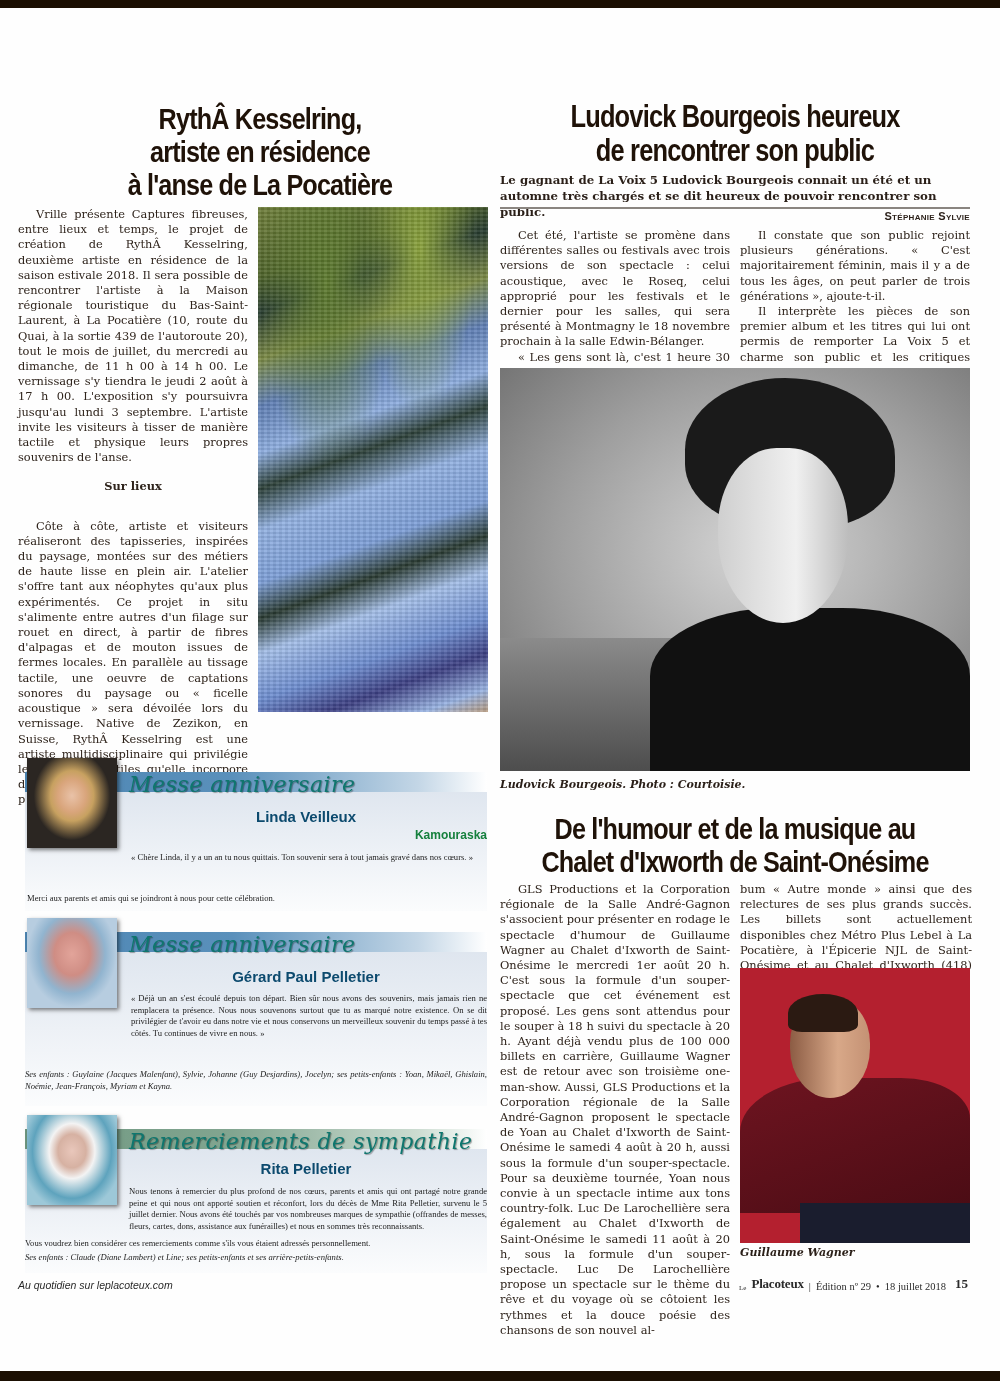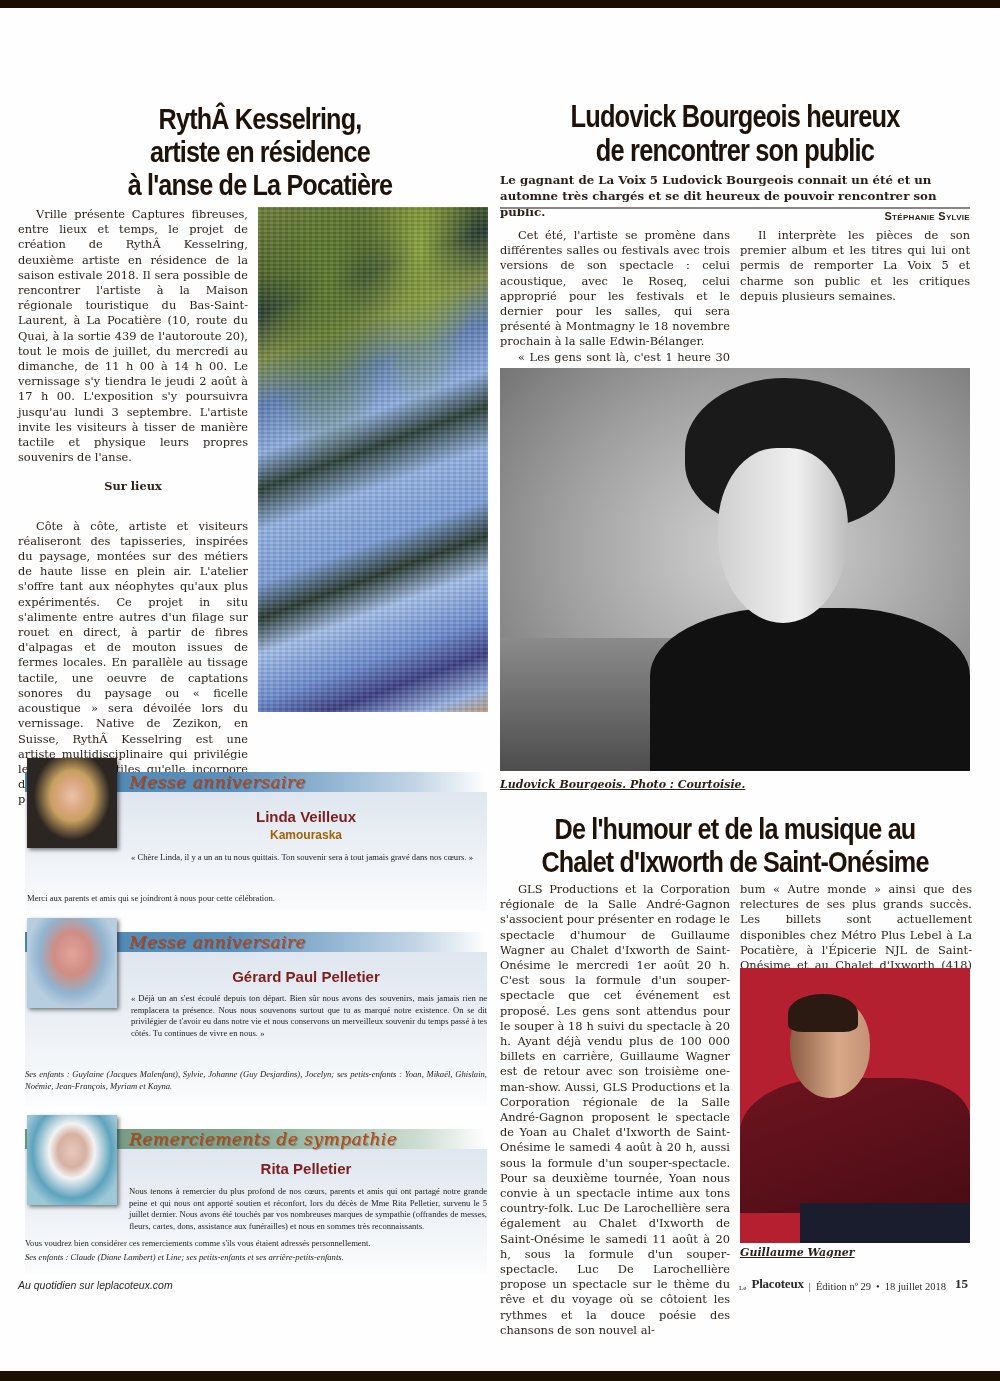--- a/index.html
+++ b/index.html
@@ -33,44 +33,44 @@
   .byline { position: absolute; left: 700px; top: 210px; width: 270px; text-align: right; font-family: "Liberation Sans", sans-serif; font-weight: bold; font-size: 11px; font-variant: small-caps; letter-spacing: 0.3px; color: #2a1f18; }
   .art2a { left: 500px; top: 228px; width: 230px; }
   .art2b { left: 740px; top: 228px; width: 230px; }
 
   .photo-lb { position: absolute; left: 500px; top: 368px; width: 470px; height: 403px; overflow: hidden;
      background: radial-gradient(ellipse at 55% 45%, #d6d6d6 0, #9e9e9e 55%, #6b6b6b 100%); }
   .photo-lb .hair { position: absolute; left: 185px; top: 10px; width: 210px; height: 150px; border-radius: 50% 55% 40% 45%; background: #1a1a1a; }
   .photo-lb .face { position: absolute; left: 218px; top: 80px; width: 130px; height: 175px; border-radius: 45% 45% 50% 50%; background: linear-gradient(90deg, #cfcfcf, #f0f0f0 60%, #bdbdbd); }
   .photo-lb .coat { position: absolute; left: 150px; top: 240px; width: 320px; height: 170px; border-radius: 40% 40% 0 0; background: #111; }
   .photo-lb .city { position: absolute; left: 0; top: 270px; width: 200px; height: 133px; background: linear-gradient(180deg, #8b8b8b, #4d4d4d); }
-  .caption { position: absolute; font-style: italic; font-weight: bold; font-size: 11px; color: #2a1f18; text-decoration: underline; }
+  .caption { position: absolute; font-style: italic; font-weight: bold; font-size: 11px; color: #2a1f18; }
   .cap1 { left: 500px; top: 778px; }
   .cap2 { left: 740px; top: 1246px; }
 
   .art3a { left: 500px; top: 882px; width: 230px; }
   .art3b { left: 740px; top: 882px; width: 232px; }
   .photo-gw { position: absolute; left: 740px; top: 968px; width: 230px; height: 275px; overflow: hidden; background: #b4202f; }
   .photo-gw .head { position: absolute; left: 50px; top: 30px; width: 80px; height: 100px; border-radius: 45% 45% 50% 50%; background: linear-gradient(90deg, #8c5c44, #d8a888 60%, #c49174); }
   .photo-gw .hairgw { position: absolute; left: 48px; top: 26px; width: 70px; height: 38px; border-radius: 50% 50% 20% 20%; background: #2b1a12; }
   .photo-gw .jacket { position: absolute; left: 0; top: 110px; width: 230px; height: 135px; border-radius: 40% 30% 0 0; background: linear-gradient(160deg, #6e1420, #4a0c14); }
   .photo-gw .pants { position: absolute; left: 60px; top: 235px; width: 170px; height: 40px; background: #1a1d2e; }
 
   .notice { position: absolute; left: 25px; width: 462px; }
   .notice .band { position: absolute; left: 0; top: 16px; width: 462px; height: 20px; }
   .notice .bg { position: absolute; left: 0; top: 36px; width: 462px; bottom: 0; background: linear-gradient(180deg, #dfe6ef 0%, #fbfcfd 100%); }
   .band.blue { background: linear-gradient(90deg, #4d86b3 0%, #5a90bb 45%, #c3d6e6 85%, #ffffff 100%); }
   .band.green { background: linear-gradient(90deg, #6f9881 0%, #82a590 45%, #ccdcd1 85%, #ffffff 100%); }
   .notice .pic { position: absolute; left: 2px; top: 2px; width: 90px; height: 90px; box-shadow: 2px 2px 4px rgba(0,0,0,0.5); }
   .pic.linda { background: radial-gradient(ellipse at 50% 42%, #e9c2a8 0, #d9a57c 22%, #c7a160 34%, #2b2622 60%); }
   .pic.gerard { background: radial-gradient(ellipse at 50% 40%, #e2a49a 0, #cf8d84 28%, #91b4cf 52%, #b7cde0 70%); }
   .pic.rita { background: radial-gradient(ellipse at 50% 40%, #e9c7bb 0, #d6b1a2 22%, #f3f3f3 36%, #5ea3bd 62%, #9dc8d8 80%); }
-  .notice .script { position: absolute; left: 104px; top: 16px; font-family: "DejaVu Serif", serif; font-style: italic; font-size: 17px; color: #c2410c; text-shadow: 1px 1px 1px rgba(0,0,0,0.35); letter-spacing: 0.5px; }
-  .notice .name { position: absolute; left: 100px; width: 362px; text-align: center; font-family: "Liberation Sans", sans-serif; font-weight: bold; font-size: 15px; color: #7f1d1d; }
-  .notice .loc { position: absolute; left: 100px; width: 362px; text-align: center; font-family: "Liberation Sans", sans-serif; font-weight: bold; font-size: 12px; color: #a16207; }
+  .notice .script { position: absolute; left: 104px; top: 16px; font-family: "DejaVu Serif", serif; font-style: italic; font-size: 22px; color: #0f766e; text-shadow: 1px 1px 1px rgba(0,0,0,0.35); letter-spacing: 0.5px; }
+  .notice .name { position: absolute; left: 100px; width: 362px; text-align: center; font-family: "Liberation Sans", sans-serif; font-weight: bold; font-size: 15px; color: #0c4a6e; }
+  .notice .loc { position: absolute; left: 100px; width: 362px; text-align: right; font-family: "Liberation Sans", sans-serif; font-weight: bold; font-size: 12px; color: #15803d; }
   .notice .txt { position: absolute; font-family: "Liberation Serif", serif; font-size: 8.6px; line-height: 11.5px; color: #222; text-align: justify; }
   .notice .bold { font-weight: bold; font-size: 9.2px; }
   .notice .ital { font-style: italic; }
 
   .footer-left { position: absolute; left: 18px; top: 1279px; font-family: "Liberation Sans", sans-serif; font-style: italic; font-size: 10.5px; color: #2a2a2a; text-align: right; }
   .footer-right { position: absolute; right: 32px; top: 1276px; font-family: Liberation Serif, serif; font-size: 10.5px; color: #2a2a2a; display: flex; align-items: flex-end; gap: 5px; }
   .footer-right .le { font-size: 7px; }
   .footer-right .brand { font-weight: bold; font-size: 13px; letter-spacing: -0.2px; }
   .footer-right .page { font-weight: bold; font-size: 13px; margin-left: 4px; }
 </style>
@@ -96,20 +96,21 @@
   <span>de rencontrer son public</span>
 </div>
 <div class="deck">Le gagnant de La Voix 5 Ludovick Bourgeois connait un été et un automne très chargés et se dit heureux de pouvoir rencontrer son public.</div>
 <div class="rule"></div>
 <div class="byline">Stéphanie Sylvie</div>
 <div class="body art2a">
   <p>Cet été, l'artiste se promène dans différentes salles ou festivals avec trois versions de son spectacle : celui acoustique, avec le Roseq, celui approprié pour les festivals et le dernier pour les salles, qui sera présenté à Montmagny le 18 novembre prochain à la salle Edwin-Bélanger.</p>
   <p>« Les gens sont là, c'est 1 heure 30 de plaisir et j'en suis bien content », dit-il.</p>
 </div>
 <div class="body art2b">
+  <p>Il constate que son public rejoint plusieurs générations. « C'est majoritairement féminin, mais il y a de tous les âges, on peut parler de trois générations », ajoute-t-il.</p>
   <p>Il interprète les pièces de son premier album et les titres qui lui ont permis de remporter La Voix 5 et charme son public et les critiques depuis plusieurs semaines.</p>
 </div>
 <div class="photo-lb">
   <div class="city"></div>
   <div class="coat"></div>
   <div class="hair"></div>
   <div class="face"></div>
 </div>
 <div class="caption cap1">Ludovick Bourgeois. Photo : Courtoisie.</div>
 

